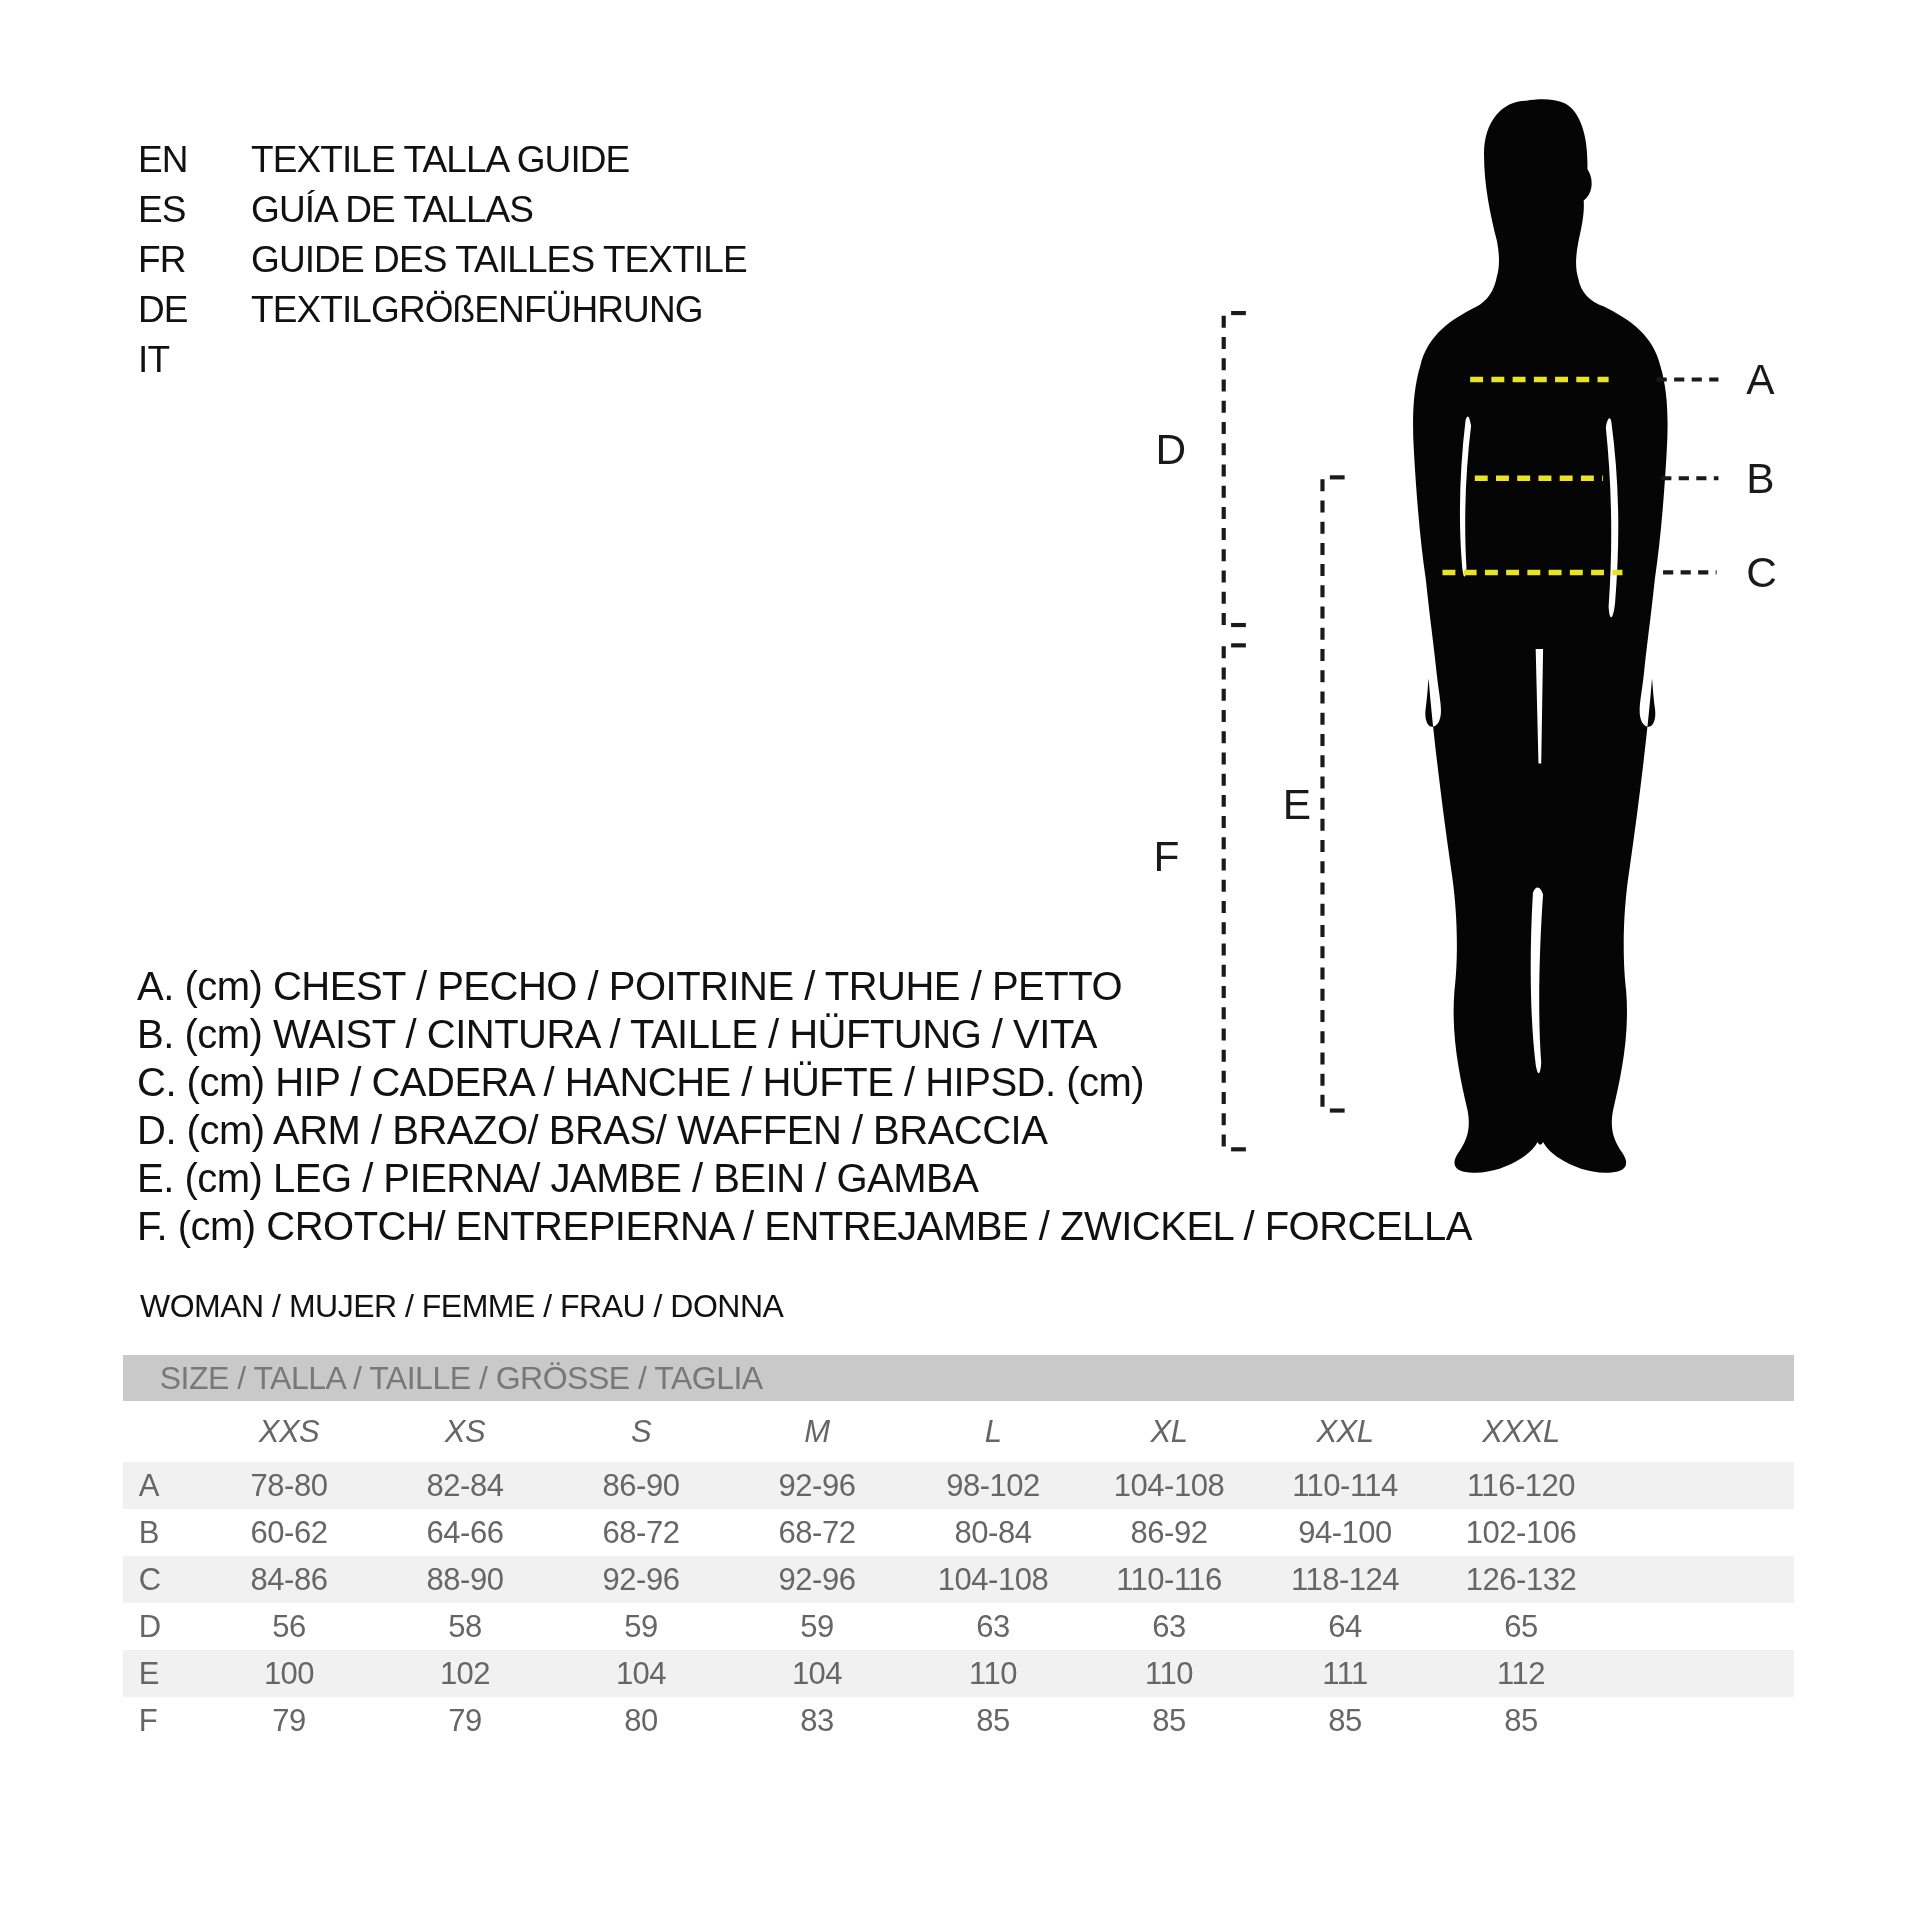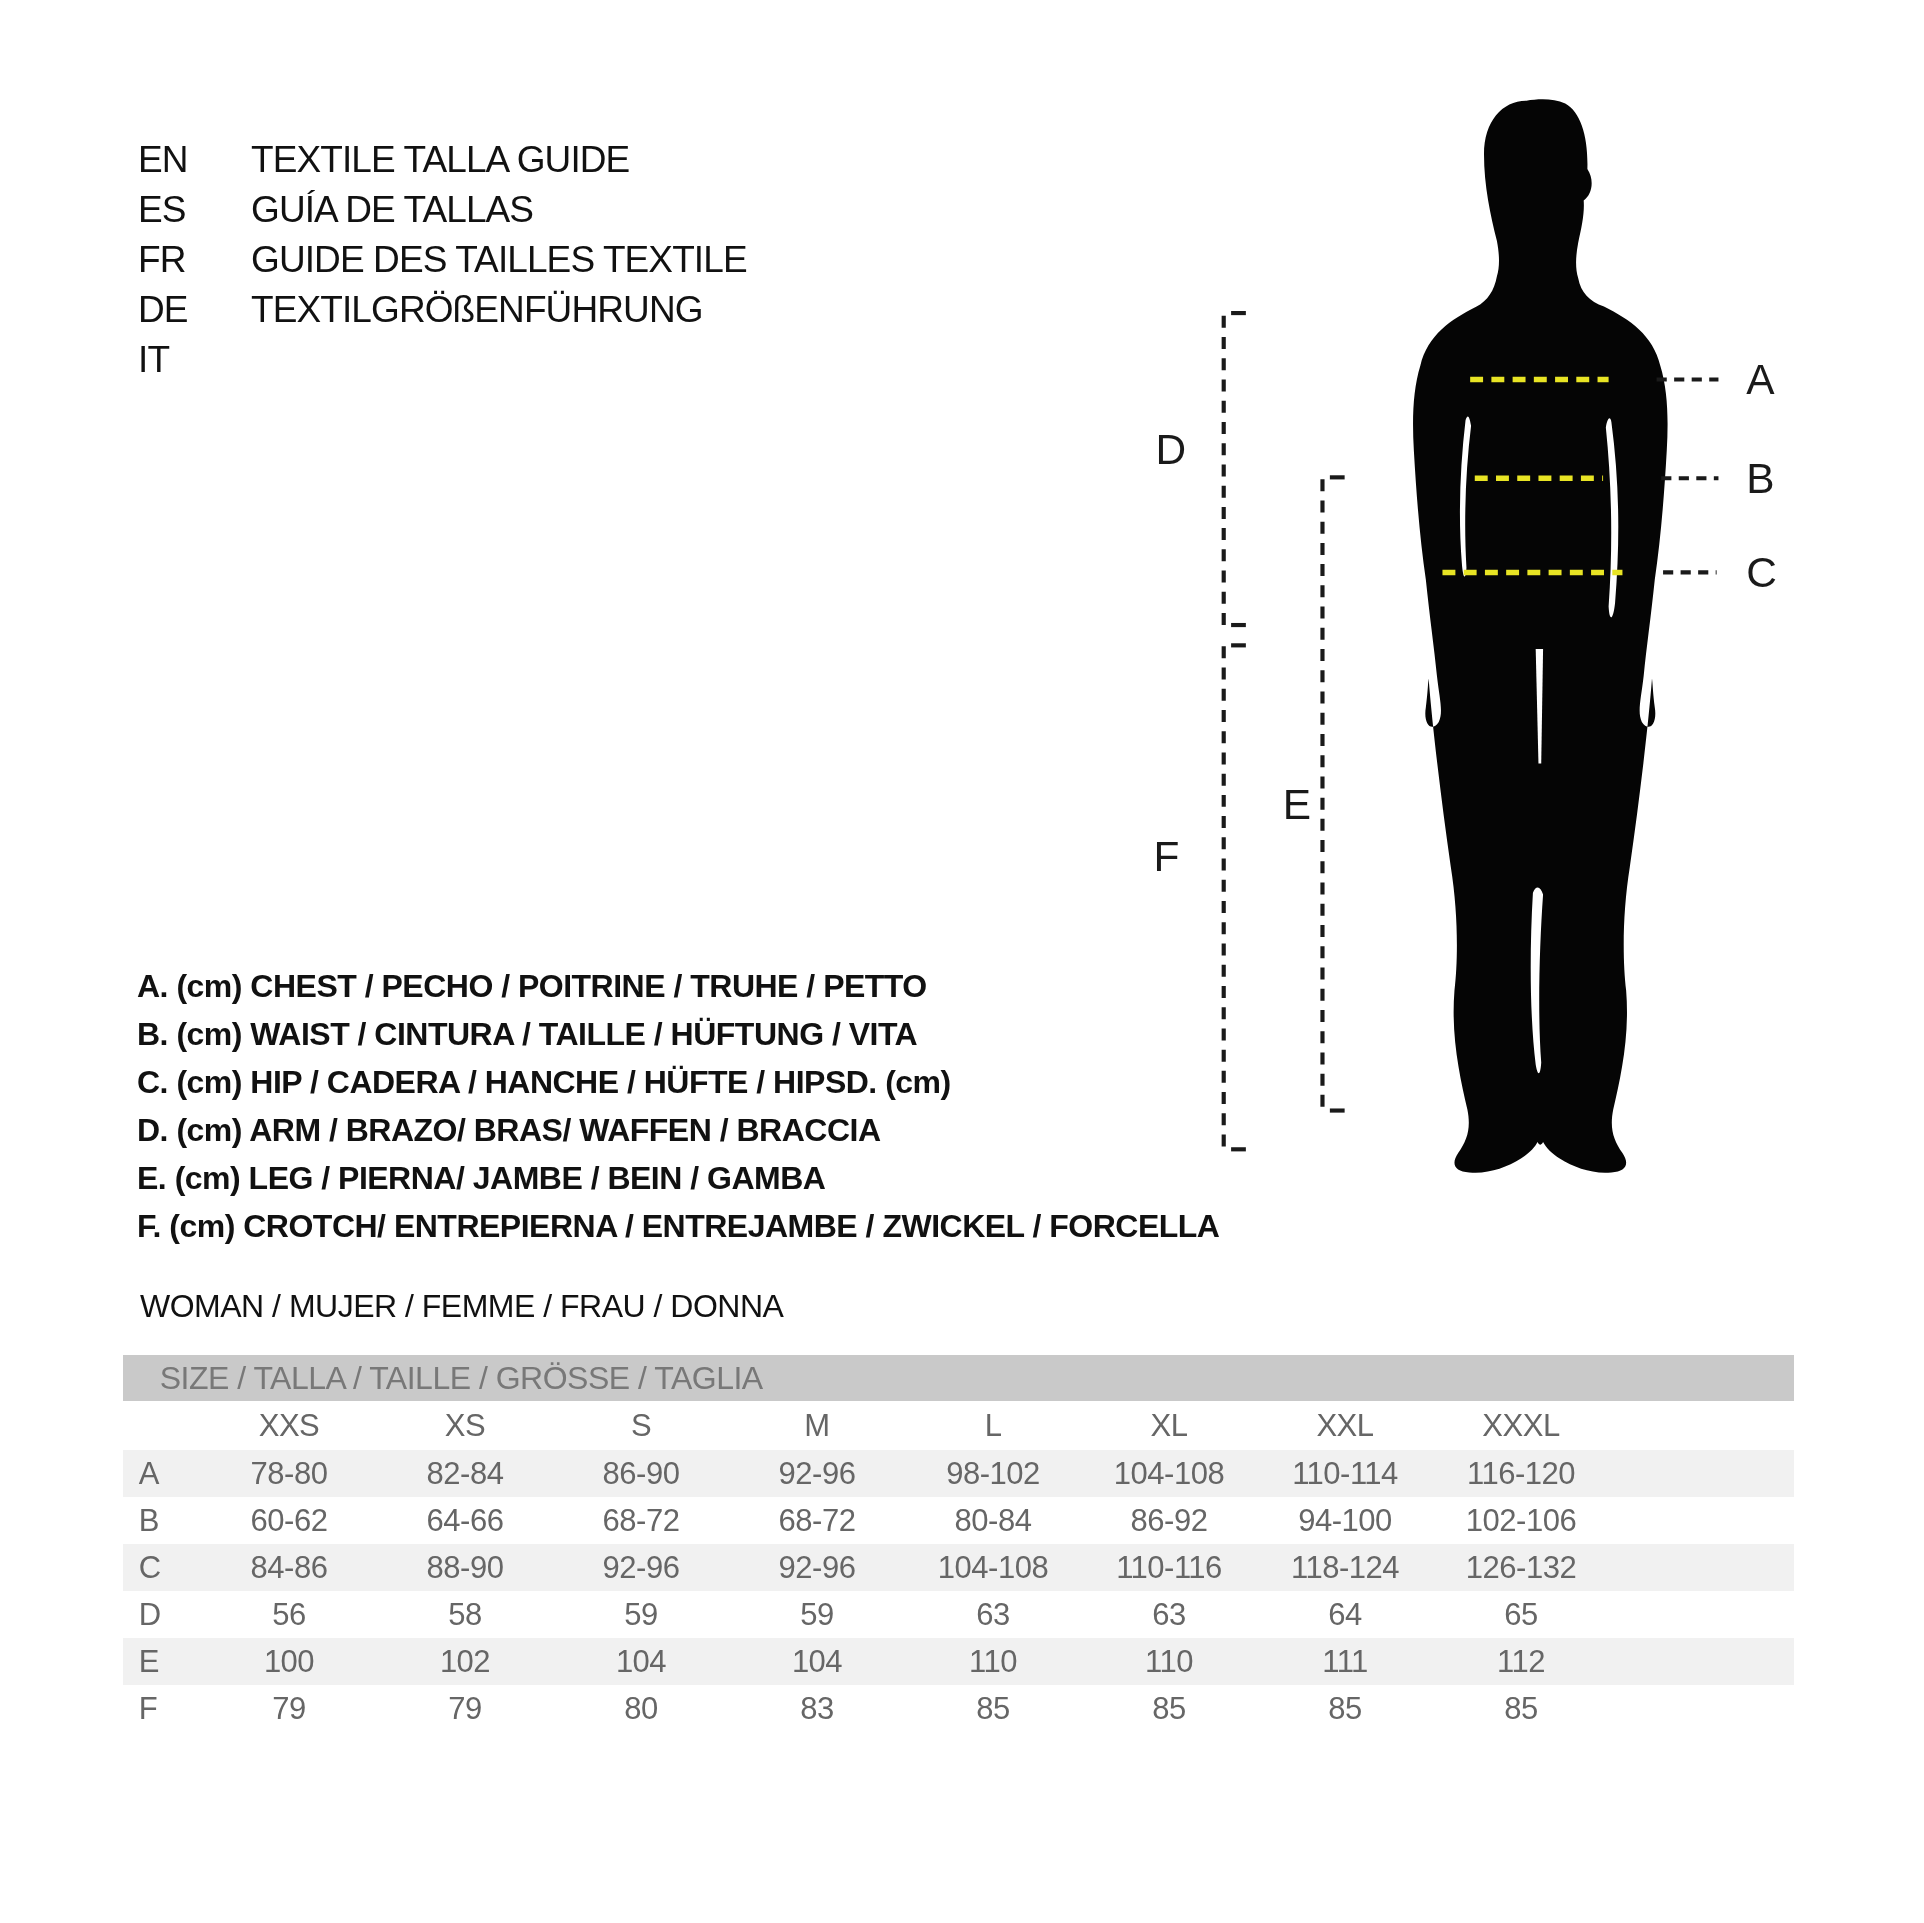--- a/index.html
+++ b/index.html
@@ -8,30 +8,30 @@
     font-family:"Liberation Sans", sans-serif;color:#111;
   }
   
   .lang-block{position:absolute;left:138px;top:135px;}
   .lang-row{display:flex;height:50px;align-items:center;}
   .lang-code{width:113px;font-size:37px;letter-spacing:-0.9px;}
   .lang-title{font-size:37px;letter-spacing:-0.9px;white-space:nowrap;}
   
   .legend-block{position:absolute;left:137px;top:962px;}
   .legend-row{height:48px;display:flex;align-items:center;
-    font-size:32px;letter-spacing:-0.5px;white-space:nowrap;font-weight:bold;}
+    font-size:40px;letter-spacing:-0.5px;white-space:nowrap;}
   
   .gender-heading{position:absolute;left:140px;top:1288px;
     font-size:32px;letter-spacing:-0.5px;}
   
   .size-table{position:absolute;left:123px;top:1355px;width:1671px;}
   .size-table-titlebar{height:46px;background:#c9c9c9;display:flex;align-items:center;padding-left:21px;}
   .size-table-titlebar span{padding-left:15.7px;font-size:32px;color:#787878;letter-spacing:-0.5px;}
   .trow{display:grid;grid-template-columns:78px repeat(8,176px) 1fr;align-items:center;}
-  .trow.cols{height:49px;}
+  .trow.cols{height:61px;font-style:italic;}
   .trow.data{height:47px;}
   .trow.striped{background:#f1f1f1;}
   .tcell{font-size:31px;color:#666;text-align:center;letter-spacing:-0.5px;}
   .tlabel{font-size:31px;color:#666;text-align:left;padding-left:15.7px;}
   
   .figure-wrap{position:absolute;left:1135px;top:74px;width:794px;height:1163px;}
   svg text{font-family:"Liberation Sans", sans-serif;}
 </style>
 </head>
 <body>

